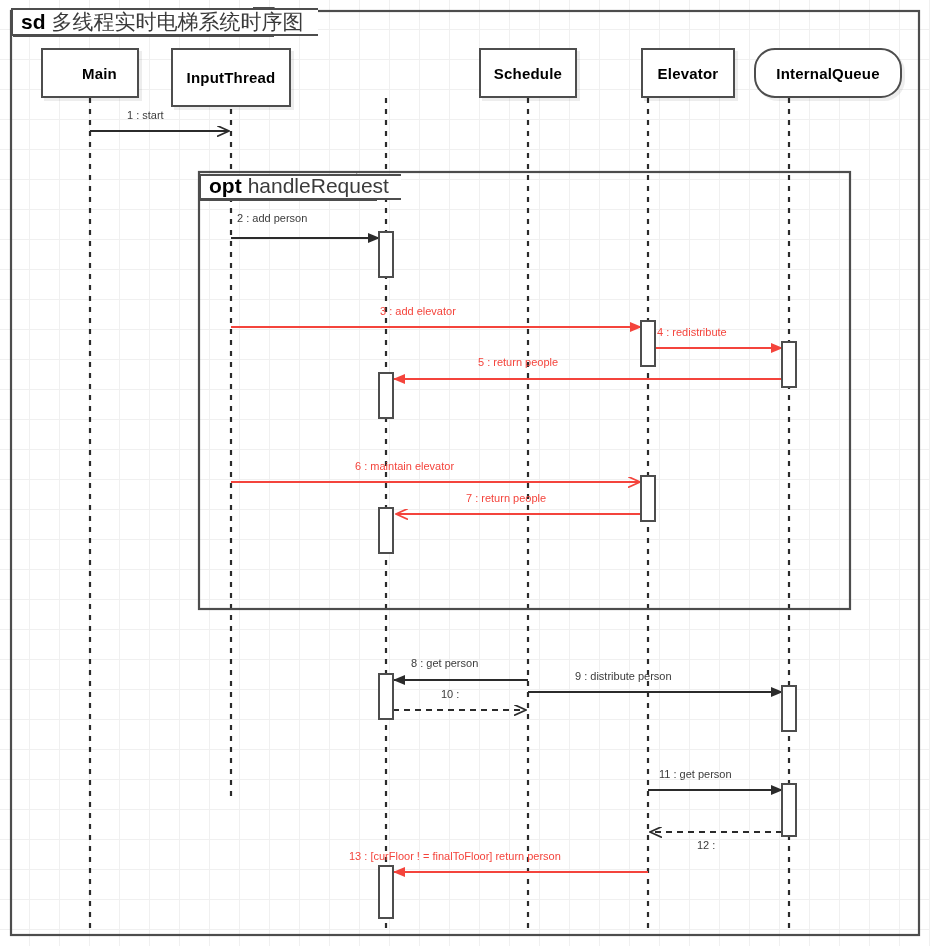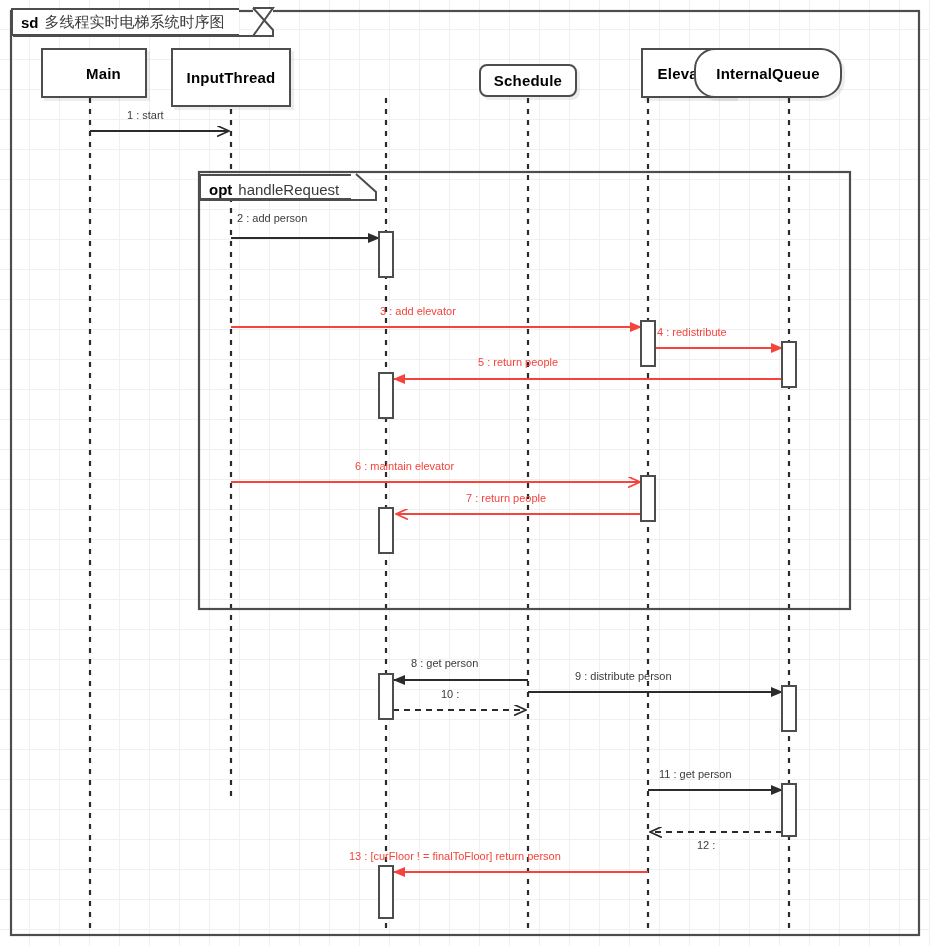--- a/index.html
+++ b/index.html
@@ -53,21 +53,21 @@
   }
   .msg-label.red {
     color: #f4443c;
   }
   .frame-title {
     position: absolute;
     box-sizing: border-box;
     background: #ffffff;
     border: 2px solid #4d4d4d;
     border-right: none;
-    font-size: 15px;
+    font-size: 21px;
     color: #3b3b3b;
     display: flex;
     align-items: center;
     padding-left: 8px;
     white-space: nowrap;
   }
   .frame-title .kw {
     font-weight: bold;
     color: #000;
     margin-right: 6px;
@@ -158,33 +158,33 @@
     <span>多线程实时电梯系统时序图</span>
     <span style="display:inline-block; width:14px;"></span>
   </div>
 
   <div class="frame-title" style="left:199px; top:174px; height:26px;align-items:flex-end;">
     <span class="kw">opt</span>
     <span>handleRequest</span>
     <span style="display:inline-block; width:12px;"></span>
   </div>
 
-  <div class="lifeline-box" style="left:41px; top:48px; width:106px; height:50px;padding-left:19px;">
+  <div class="lifeline-box" style="left:41px; top:48px; width:98px; height:50px;padding-left:19px;">
     <span>Main</span>
   </div>
   <div class="lifeline-box" style="left:171px; top:48px; width:120px; height:59px;">
     <span>InputThread</span>
   </div>
-  <div class="lifeline-box" style="left:479px; top:64px; width:98px; height:33px;border-radius:8px;">
+  <div class="lifeline-box" style="left:479px; top:48px; width:98px; height:50px;">
     <span>Schedule</span>
   </div>
   <div class="lifeline-box" style="left:601px; top:48px; width:94px; height:50px;margin-left:40px;">
     <span>Elevator</span>
   </div>
-  <div class="lifeline-box" style="left:694px; top:48px; width:148px; height:50px;border-radius:21px;">
+  <div class="lifeline-box" style="left:754px; top:48px; width:148px; height:50px;border-radius:21px;">
     <span>InternalQueue</span>
   </div>
 
   <div class="msg-label" style="left:127px; top:110px;">1 : start</div>
 
   <div class="msg-label" style="left:237px; top:213px;">2 : add person</div>
 
   <div class="msg-label red" style="left:380px; top:306px;">3 : add elevator</div>
 
   <div class="msg-label red" style="left:657px; top:327px;">4 : redistribute</div>

